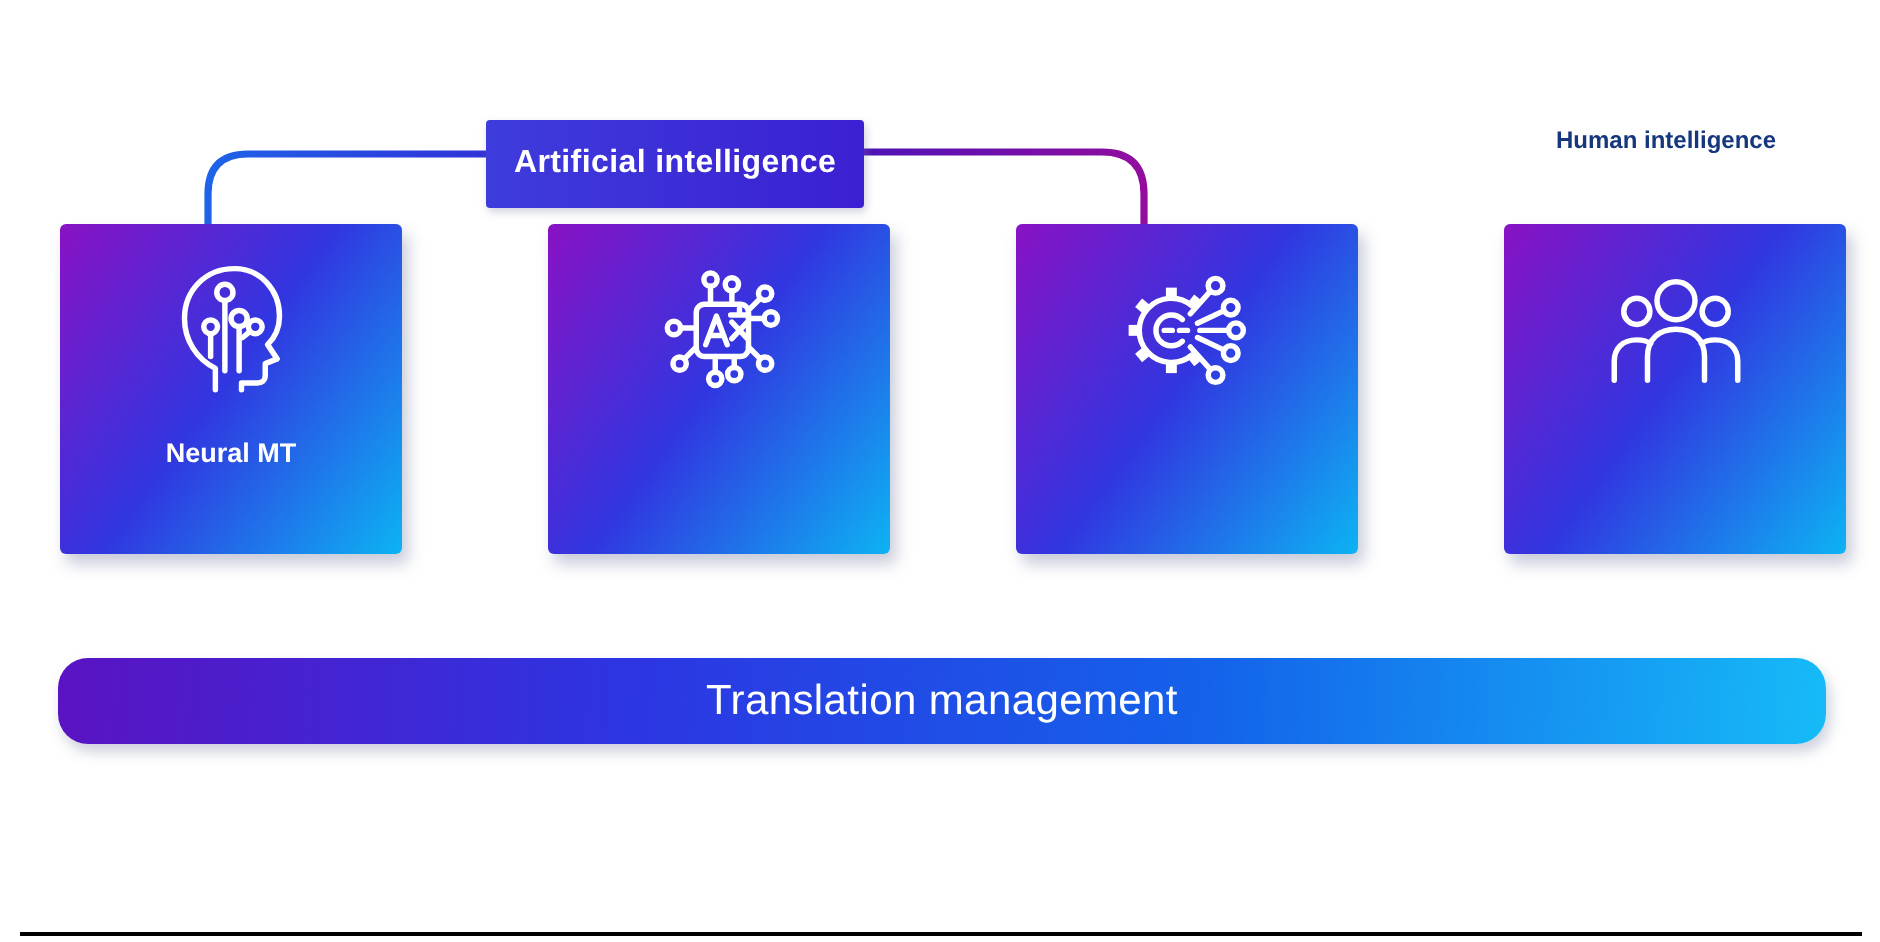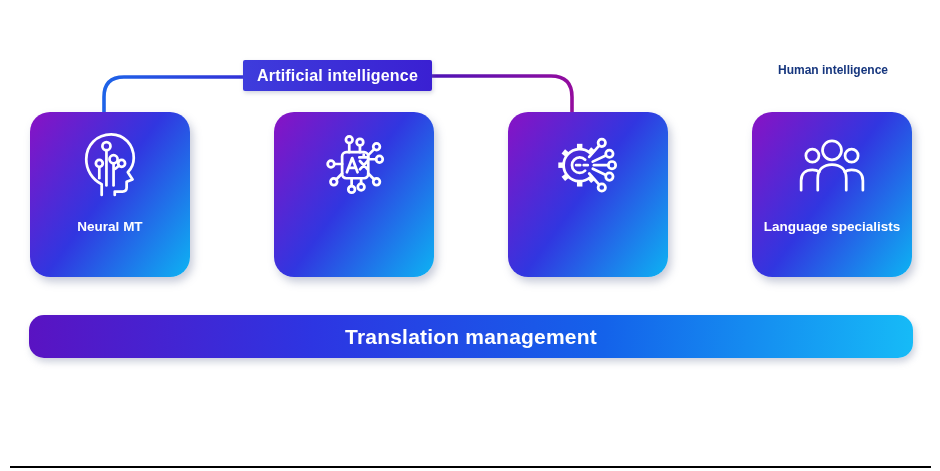--- a/index.html
+++ b/index.html
@@ -5,62 +5,63 @@
   html,body{margin:0;padding:0;background:#ffffff;}
   .stage{
     position:relative;
     width:940px;height:471px;
     background:#ffffff;
     overflow:hidden;
     font-family:"Liberation Sans","DejaVu Sans",sans-serif;
   }
   .connector-svg{position:absolute;left:0;top:0;z-index:1;}
   .ai-label{
-    position:absolute;left:243px;top:60px;width:189px;height:31px;
+    position:absolute;left:243px;top:60px;width:189px;height:44px;
     background:linear-gradient(90deg,var(--ai-label-bg-start,#3e3cdc),var(--ai-label-bg-end,#3a20d2));
     color:var(--text-on-gradient,#fff);
     display:flex;align-items:center;justify-content:center;
     font-size:16px;font-weight:bold;letter-spacing:.2px;
     border-radius:2px;z-index:2;
     box-shadow:1px 2px 4px rgba(120,130,160,.35);
   }
   .human-label{
     position:absolute;left:741px;top:63px;width:184px;height:24px;
     color:var(--human-label-text,#16367e);
     font-size:12px;font-weight:bold;text-align:center;z-index:2;
   }
   .card{
     position:absolute;top:112px;width:160px;height:165px;
-    border-radius:20px;
+    border-radius:3px;
     background:linear-gradient(126deg,var(--card-grad-start,#8912c4) 0%,var(--card-grad-mid,#3136e0) 48%,var(--card-grad-end,#0db3f3) 100%);
     box-shadow:3px 5px 8px rgba(130,140,170,.45);
     z-index:2;
+    padding-left:11px;
   }
   .card .icon{
     position:absolute;top:14px;left:50%;transform:translateX(-50%);
     width:76px;height:76px;
   }
   .card .icon svg{width:100%;height:100%;display:block;}
   .card .card-label{
     position:absolute;top:106px;left:8px;right:8px;
     color:var(--text-on-gradient,#fff);
     font-size:13.5px;font-weight:bold;line-height:1.32;
     text-align:center;
   }
   .card-1{left:30px;}
   .card-2{left:274px;}
   .card-3{left:508px;}
   .card-4{left:752px;}
   .bottom-bar{
-    position:absolute;left:29px;top:315px;width:884px;height:43px;
+    position:absolute;left:29px;top:329px;width:884px;height:43px;
     border-radius:15px;
     background:linear-gradient(93deg,var(--bar-grad-start,#5a13c2) 0%,var(--bar-grad-mid,#2d35e2) 32%,var(--bar-grad-mid2,#1462ea) 65%,var(--bar-grad-end,#16bbf7) 100%);
     display:flex;align-items:center;justify-content:center;
     color:var(--text-on-gradient,#fff);
-    font-size:21px;font-weight:bold;letter-spacing:.2px;
+    font-size:21px;font-weight:normal;letter-spacing:.2px;
     box-shadow:2px 4px 7px rgba(130,140,170,.4);
     z-index:2;
   }
   .bottom-rule{
     position:absolute;left:10px;top:466px;width:921px;height:2px;
     background:var(--bottom-rule,#000);z-index:3;
   }
   .ic{fill:none;stroke:#fff;stroke-width:2.3;stroke-linecap:round;stroke-linejoin:round;}
   .ic-thick{fill:none;stroke:#fff;stroke-width:4.6;stroke-linecap:butt;}
   .ic-dash{fill:none;stroke:#fff;stroke-width:2.3;stroke-linecap:round;stroke-dasharray:3.4 3;}
@@ -164,20 +165,19 @@
     <span class="icon">
       <svg viewBox="0 0 64 64">
         <circle class="ic" cx="15.5" cy="25" r="5.5"></circle>
         <path class="ic" d="M6 54 V46 C6 40.5 9.5 37 15.5 37 C17.8 37 19.8 37.5 21.3 38.6"></path>
         <circle class="ic" cx="48.5" cy="25" r="5.5"></circle>
         <path class="ic" d="M58 54 V46 C58 40.5 54.5 37 48.5 37 C46.2 37 44.2 37.5 42.7 38.6"></path>
         <circle class="ic" cx="32" cy="20.5" r="8"></circle>
         <path class="ic" d="M20 54 V44 C20 36.5 25 32.5 32 32.5 C39 32.5 44 36.5 44 44 V54"></path>
       </svg>
     </span>
-    <div class="card-label">Language specialists</div>
   </div>
 
   <div class="bottom-bar">Translation management</div>
 
   <div class="bottom-rule"></div>
 
 </div>
 
 </body></html>

